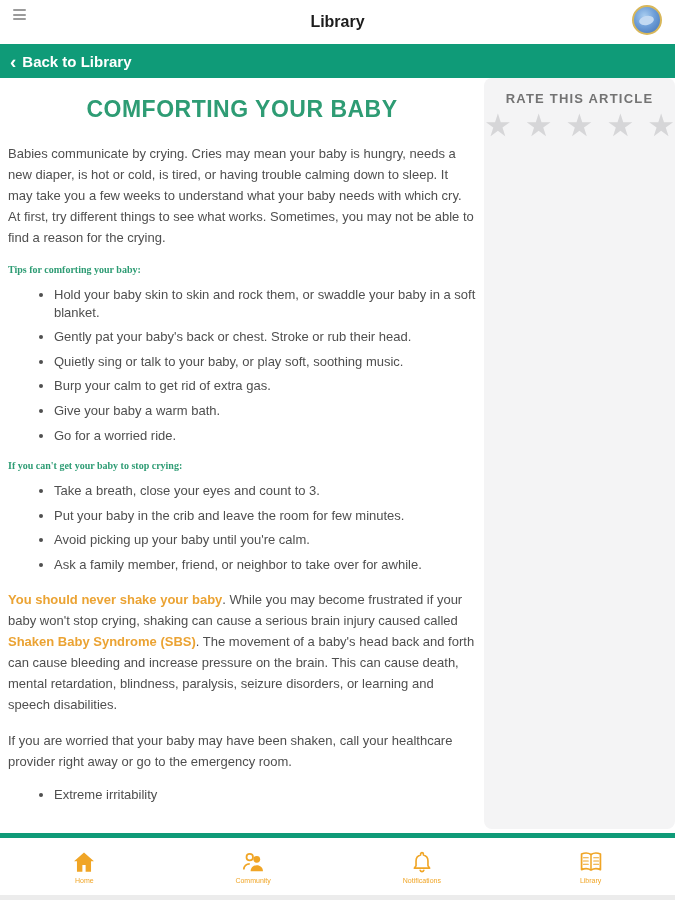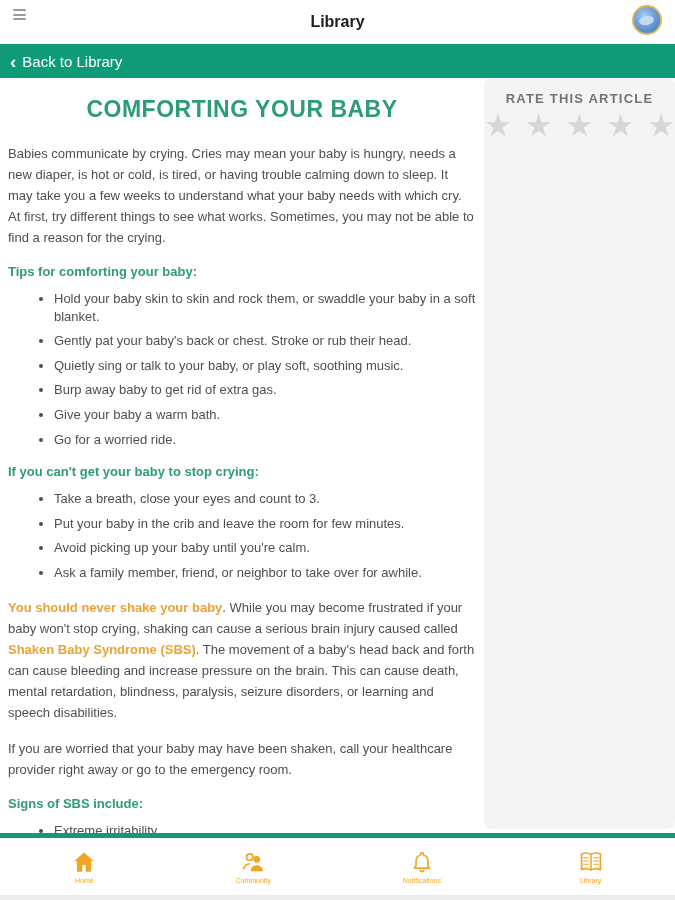--- a/index.html
+++ b/index.html
@@ -33,35 +33,35 @@
     content:"";position:absolute;left:5px;top:9px;width:15px;height:9px;border-radius:50%;
     background:#c2d9f2;transform:rotate(-12deg);
   }
 
   
   .back-bar{
     height:34px;flex:0 0 34px;background:#0f9b78;color:#ffffff;
     display:flex;align-items:center;padding:0 10px;cursor:pointer;
   }
   .back-chevron{font-size:19px;font-weight:bold;margin-right:6px;line-height:1;}
-  .back-label{font-weight:normal;font-size:15px;}
+  .back-label{font-weight:bold;font-size:15px;}
 
   
   .main{flex:1 1 auto;display:flex;flex-direction:row;overflow:hidden;background:#fff;}
   .article{flex:1 1 auto;overflow:hidden;padding:4px 8px 0;}
 
   .article h1{
     color:#2e9c74;text-align:center;font-size:23px;font-weight:bold;
     margin:14px 0 20px;letter-spacing:.5px;
   }
   .article p{
     color:#4f4f4f;font-size:13px;line-height:1.62;margin:0 0 14px;
   }
   .section-heading{
-    color:#2e9c74;font-size:13px;font-weight:bold;margin:16px 0 11px;
+    color:#2e9c74;font-size:10px;font-weight:bold;margin:16px 0 11px;font-family:Liberation Serif, serif;
   }
   .article ul{
     margin:0 0 16px;padding-left:46px;color:#4f4f4f;font-size:13px;
   }
   .article ul li{margin-bottom:7px;line-height:1.35;}
   .orange{color:#eba333;font-weight:bold;text-align:right;}
 
   
   .rate-box{
     flex:0 0 84px;margin:0 0 4px;background:#f4f4f5;border-radius:8px;
@@ -107,40 +107,39 @@
 
       <h1>COMFORTING YOUR BABY</h1>
 
       <p>Babies communicate by crying. Cries may mean your baby is hungry, needs a new diaper, is hot or cold, is tired, or having trouble calming down to sleep. It may take you a few weeks to understand what your baby needs with which cry. At first, try different things to see what works. Sometimes, you may not be able to find a reason for the crying.</p>
 
       <div class="section-heading">Tips for comforting your baby:</div>
       <ul>
           <li>Hold your baby skin to skin and rock them, or swaddle your baby in a soft blanket.</li>
           <li>Gently pat your baby's back or chest. Stroke or rub their head.</li>
           <li>Quietly sing or talk to your baby, or play soft, soothing music.</li>
-          <li>Burp away baby to get rid of extra gas.</li>
+          <li>Burp your calm to get rid of extra gas.</li>
           <li>Give your baby a warm bath.</li>
           <li>Go for a worried ride.</li>
         </ul>
 
       <div class="section-heading">If you can't get your baby to stop crying:</div>
       <ul>
           <li>Take a breath, close your eyes and count to 3.</li>
           <li>Put your baby in the crib and leave the room for few minutes.</li>
           <li>Avoid picking up your baby until you're calm.</li>
           <li>Ask a family member, friend, or neighbor to take over for awhile.</li>
         </ul>
 
       <p>
         <span class="orange">You should never shake your baby</span><span>. While you may become frustrated if your baby won't stop crying, shaking can cause a serious brain injury caused called </span><span class="orange">Shaken Baby Syndrome (SBS)</span><span>. The movement of a baby's head back and forth can cause bleeding and increase pressure on the brain. This can cause death, mental retardation, blindness, paralysis, seizure disorders, or learning and speech disabilities.</span>
       </p>
 
       <p>If you are worried that your baby may have been shaken, call your healthcare provider right away or go to the emergency room.</p>
 
-      <div class="section-heading">Signs of SBS include:</div>
       <ul>
           <li>Extreme irritability</li>
         </ul>
 
     </div>
 
     <div class="rate-box">
       <div class="rate-title">RATE THIS ARTICLE</div>
       <div class="stars">
           <span class="star">★</span>

